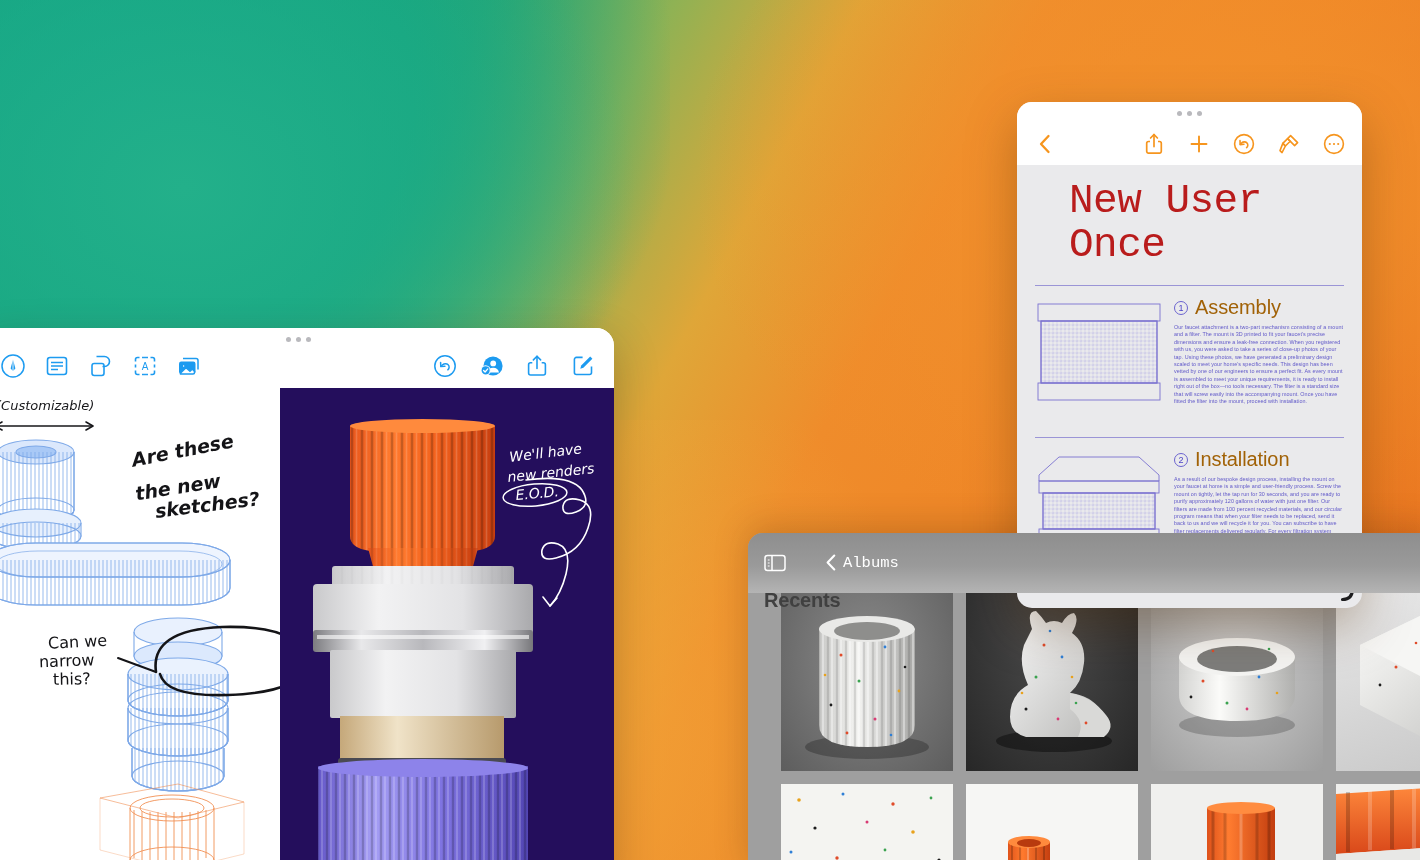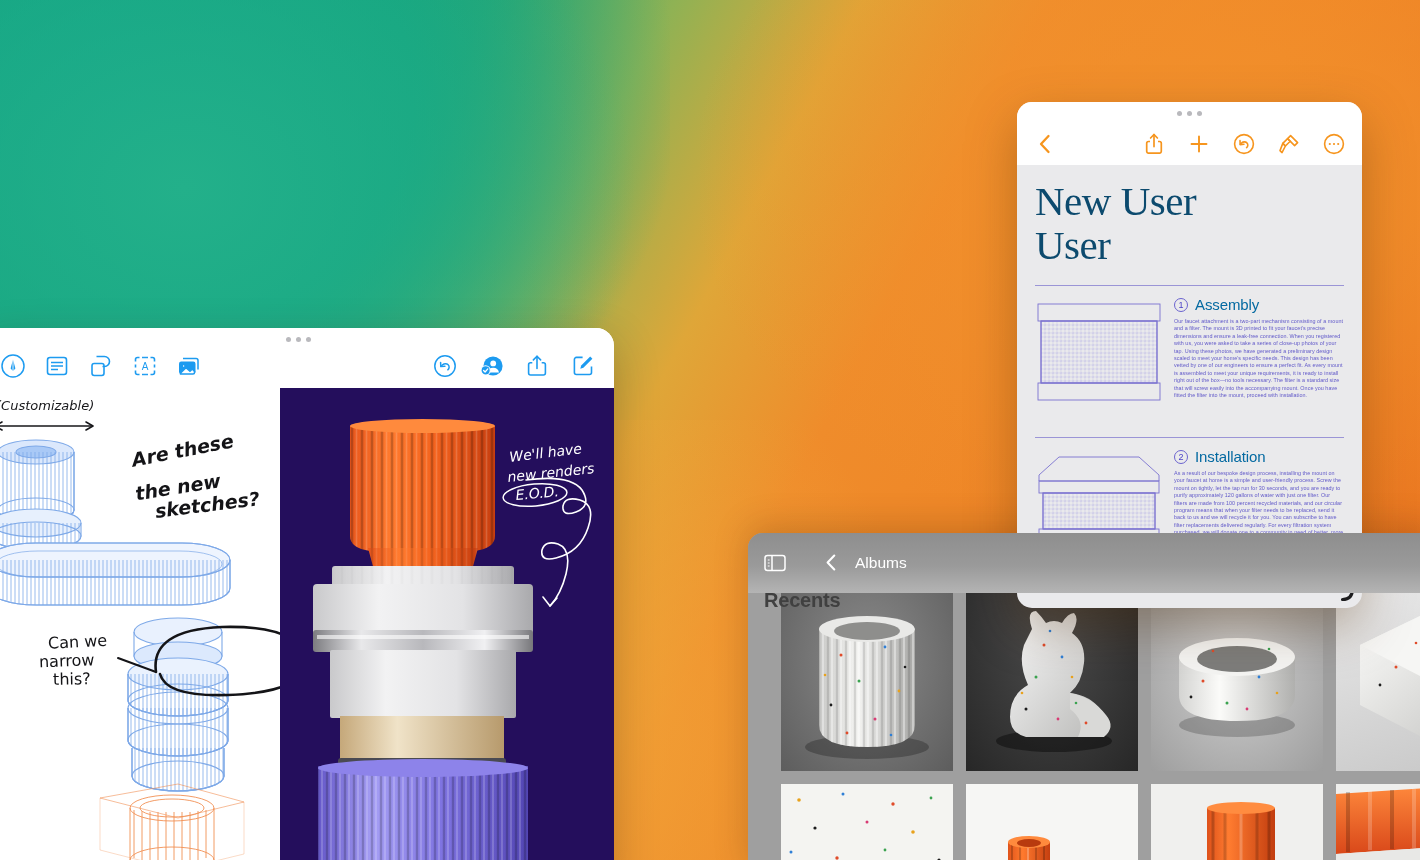--- a/index.html
+++ b/index.html
@@ -78,35 +78,36 @@
     position:absolute; left:0; right:0; top:22px; height:40px;
     display:flex; align-items:center; padding:0 16px;
   }
   .g-icon { width:24px; height:24px; cursor:pointer; }
   .g-icon svg { display:block; width:24px; height:24px; }
   #guide-spacer { flex:1; }
   .g-right { display:flex; align-items:center; gap:21px; }
 
   #guide-body { position:absolute; left:0; right:0; top:63px; bottom:0; padding:14px 18px 0 18px; }
   #guide-heading {
-    font-size:41px; line-height:44px; color:#0c4a6e;
+    font-size:41px; line-height:44px; color:#b91c1c;
     font-weight:400; letter-spacing:-.5px;
-    font-family:Liberation Serif, serif;
+    font-family:Liberation Mono, monospace;
+    margin-left:34px;
   }
   .g-rule { height:1px; background:#9b95d6; margin:18px 0 9px 0; }
   .g-section { display:flex; gap:9px; }
   .g-fig { width:130px; flex:0 0 130px; padding-top:4px; }
   .g-txt { flex:1; padding-top:1px; }
   .g-h { display:flex; align-items:center; gap:7px; margin-bottom:5px; }
   .g-num {
     width:14px; height:14px; border-radius:50%; border:1px solid #6b63cf;
     color:#4b42c7; font-size:9px; line-height:12px; text-align:center;
     flex:0 0 14px;
   }
-  .g-title { font-size:15px; color:#0369a1; letter-spacing:-.1px; }
+  .g-title { font-size:20px; color:#a16207; letter-spacing:-.1px; }
   .g-p {
     font-size:5.4px; line-height:7.4px; color:#6159c9;
     text-align:left; letter-spacing:.05px;
   }
   #guide-resize {
     position:absolute; right:6px; bottom:4px; width:18px; height:18px;
   }
 
   
   #photos-window {
@@ -115,21 +116,21 @@
     overflow:hidden;
     box-shadow:0 -6px 34px rgba(60,30,0,.22);
   }
   #photos-topbar {
     position:absolute; left:0; right:0; top:0; height:60px;
     background:linear-gradient(180deg,#8e8e8e 0%, #9a9a9a 55%, #b4b4b4 100%);
     display:flex; align-items:center; padding:0 16px; gap:14px;
     z-index:3;
   }
   #photos-topbar .pb-icon svg { display:block; }
-  #albums-back { display:flex; align-items:flex-start; gap:19px; margin-left:26px; }
+  #albums-back { display:flex; align-items:flex-start; gap:7px; margin-left:26px;font-family:Liberation Mono, monospace; }
   #albums-label { color:#fff; font-size:15.5px; }
   #photos-scroll { position:absolute; left:0; right:0; top:0; bottom:0; background:#9f9f9f; }
   #recents-title {
     position:absolute; left:16px; top:56px; color:#404040;
     font-size:20px; font-weight:bold; z-index:4; letter-spacing:-.2px;
   }
   #photo-grid {
     position:absolute; left:33px; top:52px; display:grid;
     grid-template-columns:repeat(4,172px); gap:13px;
   }
@@ -709,21 +710,21 @@
           </svg>
         </span>
       </span>
     </div>
   </div>
 
   <div id="guide-body">
 
     <h1 id="guide-heading">
       <span>New User</span><br>
-      <span>User</span>
+      <span>Once</span>
     </h1>
 
     <div class="g-rule"></div>
     <div class="g-section">
       <div class="g-fig">
         <svg width="128" height="112" viewBox="0 0 128 112">
           <defs>
             <pattern id="mesh" width="4" height="4" patternUnits="userSpaceOnUse">
               <circle cx="2" cy="2" r="1.1" fill="none" stroke="#b3aee4" stroke-width="0.5"></circle>
             </pattern>

